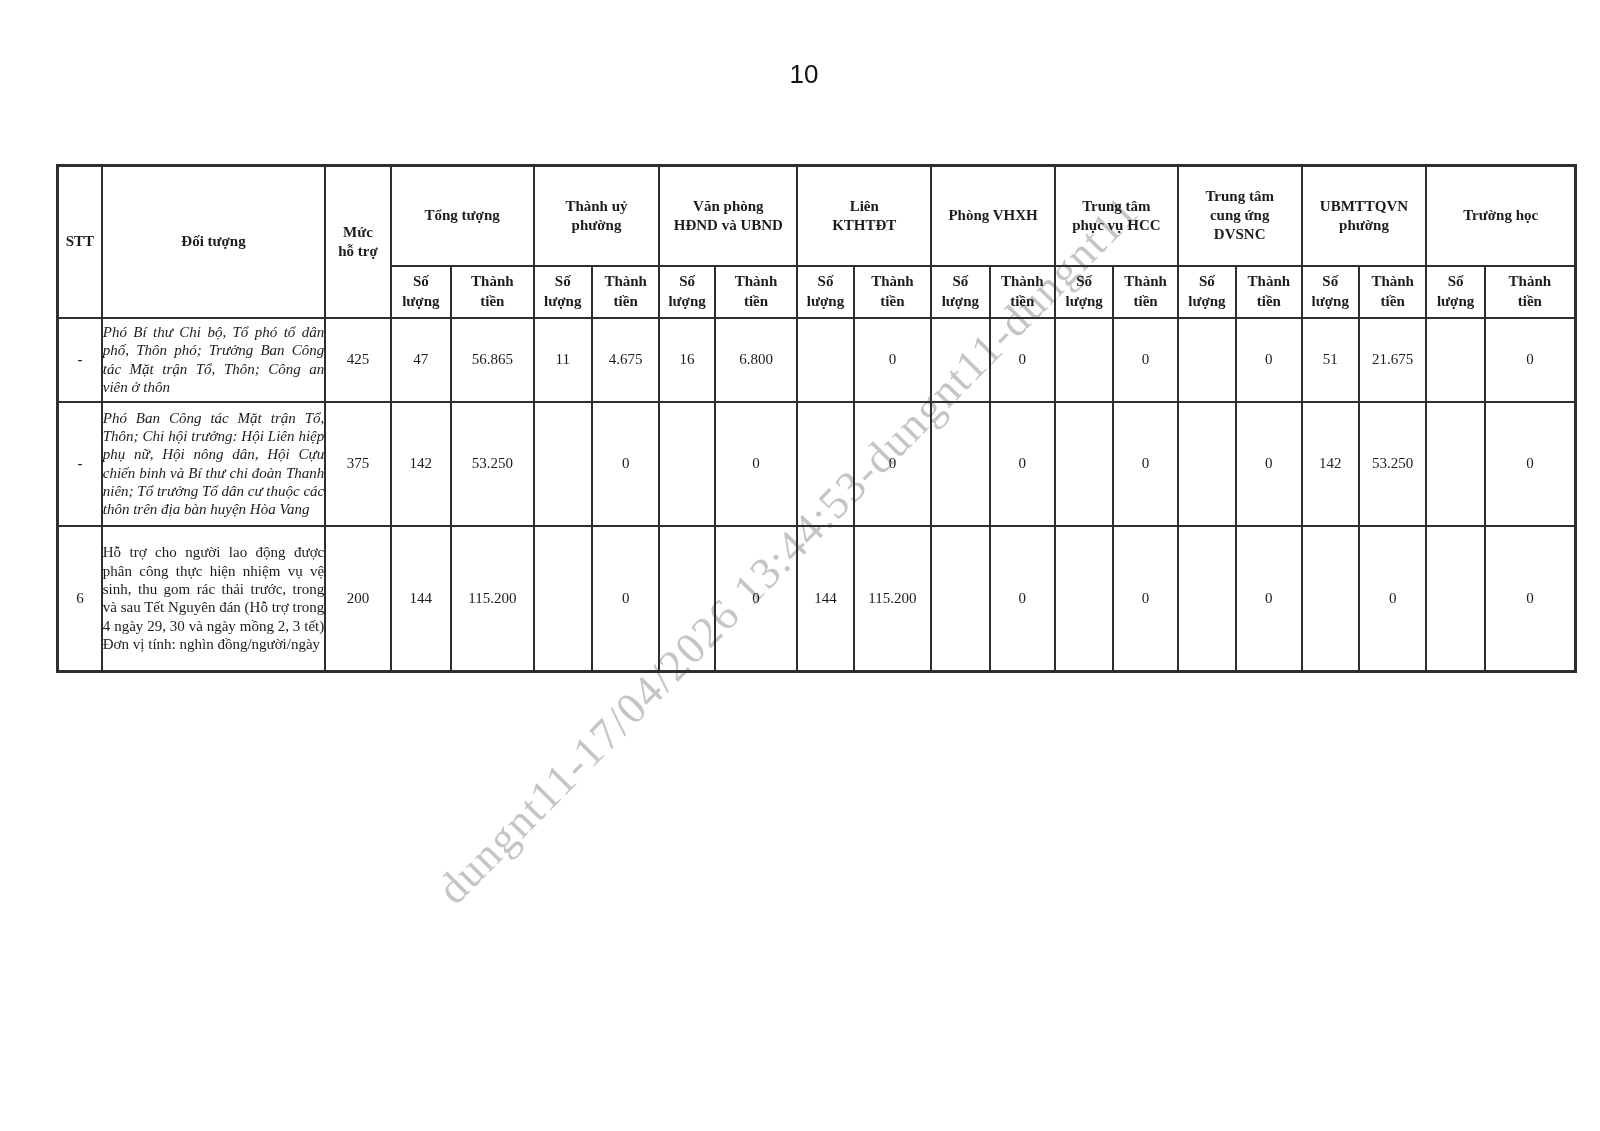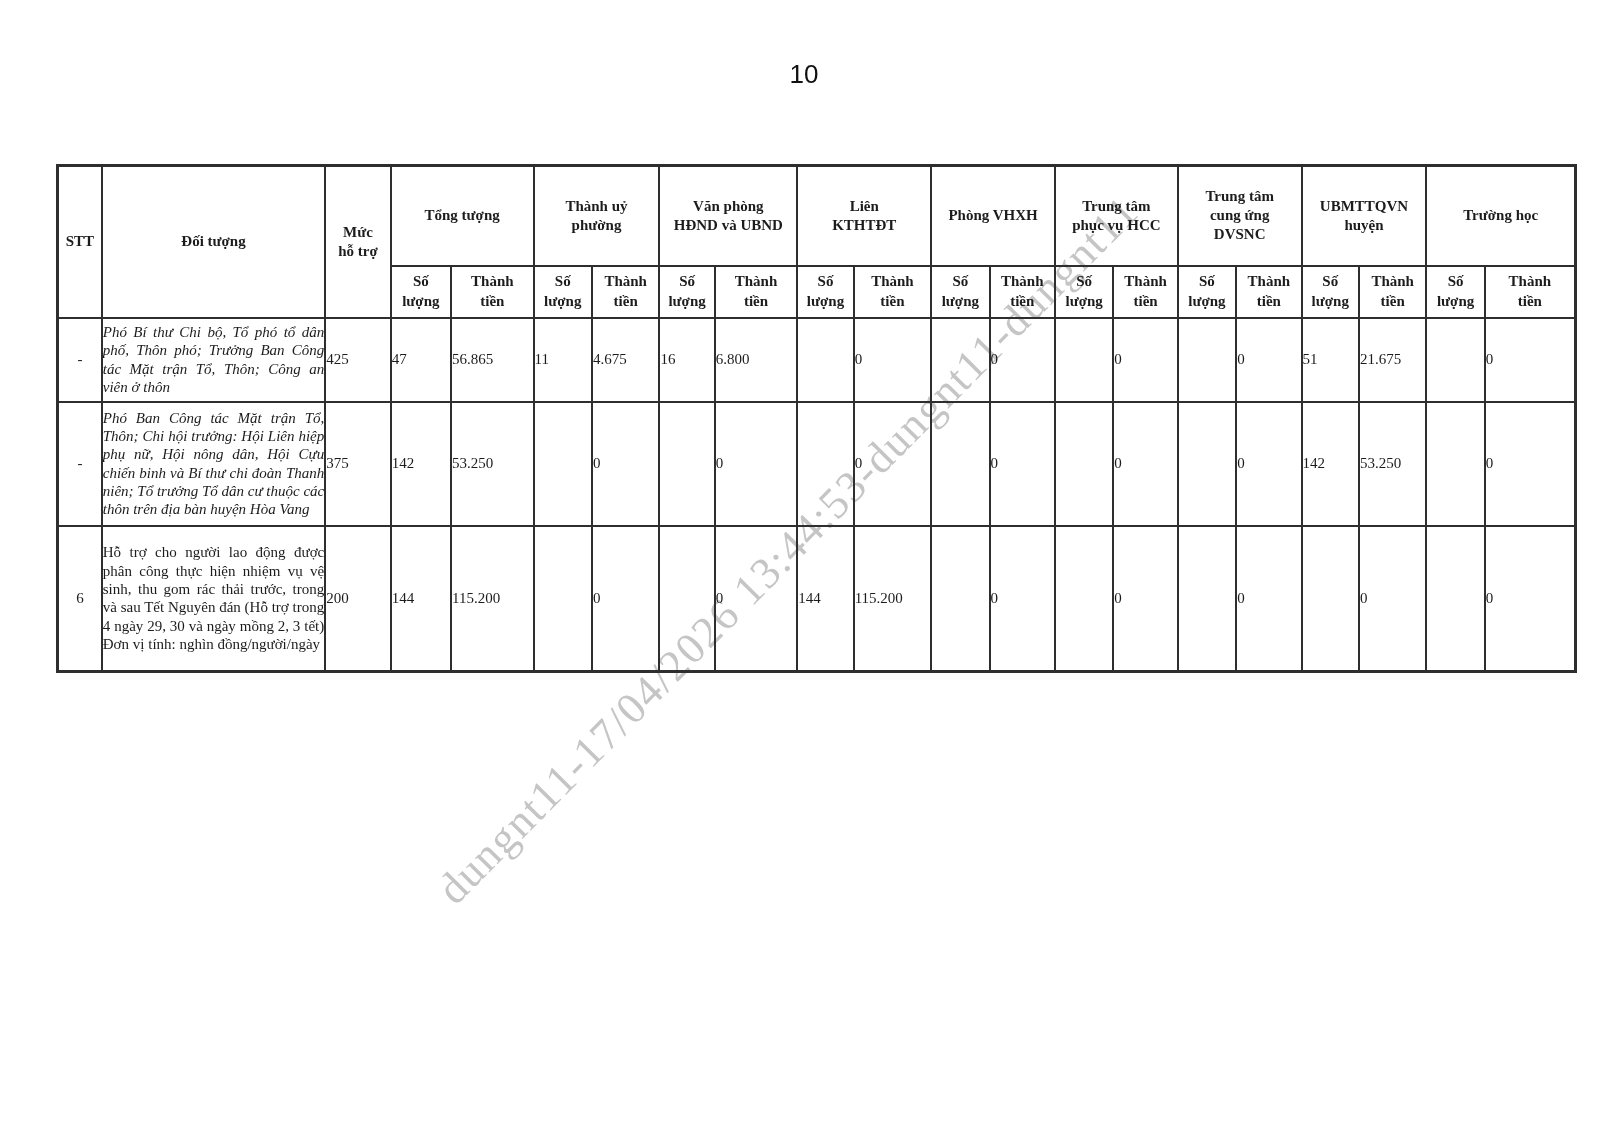--- a/index.html
+++ b/index.html
@@ -23,21 +23,21 @@
   }
   .doc th,.doc td{border:2px solid #2e2e2e;padding:0;vertical-align:middle;overflow:hidden;}
   .doc th{font-weight:bold;font-size:15px;line-height:1.28;text-align:center;}
   .pre{white-space:pre-line;}
   .doc td{font-size:15px;}
   .hr1{height:100px;} .hr2{height:52px;}
   .r1{height:84px;} .r2{height:124px;} .r3{height:146px;}
   .c-stt{text-align:center;}
   .c-subj{text-align:justify;font-size:14.5px;line-height:1.22;padding:4px 7px;font-family:Liberation Serif, serif;}
   .c-subj.italic{font-style:italic;}
-  .c-num{text-align:left;padding-right:7px;}
+  .c-num{text-align:center;padding-right:7px;}
 </style>
 </head>
 <body>
 
 <div class="sheet">
 
   <div class="page-number">10</div>
 
   <div class="watermark">dungnt11-17/04/2026 13:44:53-dungnt11-dungnt11</div>
 
@@ -79,21 +79,21 @@
 HĐND và UBND</th>
       <th colspan="2" class="pre">Liên
 KTHTĐT</th>
       <th colspan="2" class="pre">Phòng VHXH</th>
       <th colspan="2" class="pre">Trung tâm
 phục vụ HCC</th>
       <th colspan="2" class="pre">Trung tâm
 cung ứng
 DVSNC</th>
       <th colspan="2" class="pre">UBMTTQVN
-huyện</th>
+phường</th>
       <th colspan="2" class="pre">Trường học</th>
     </tr>
 
     <tr class="hr2">
       <th class="pre">Số
 lượng</th>
       <th class="pre">Thành
 tiền</th>
       <th class="pre">Số
 lượng</th>

